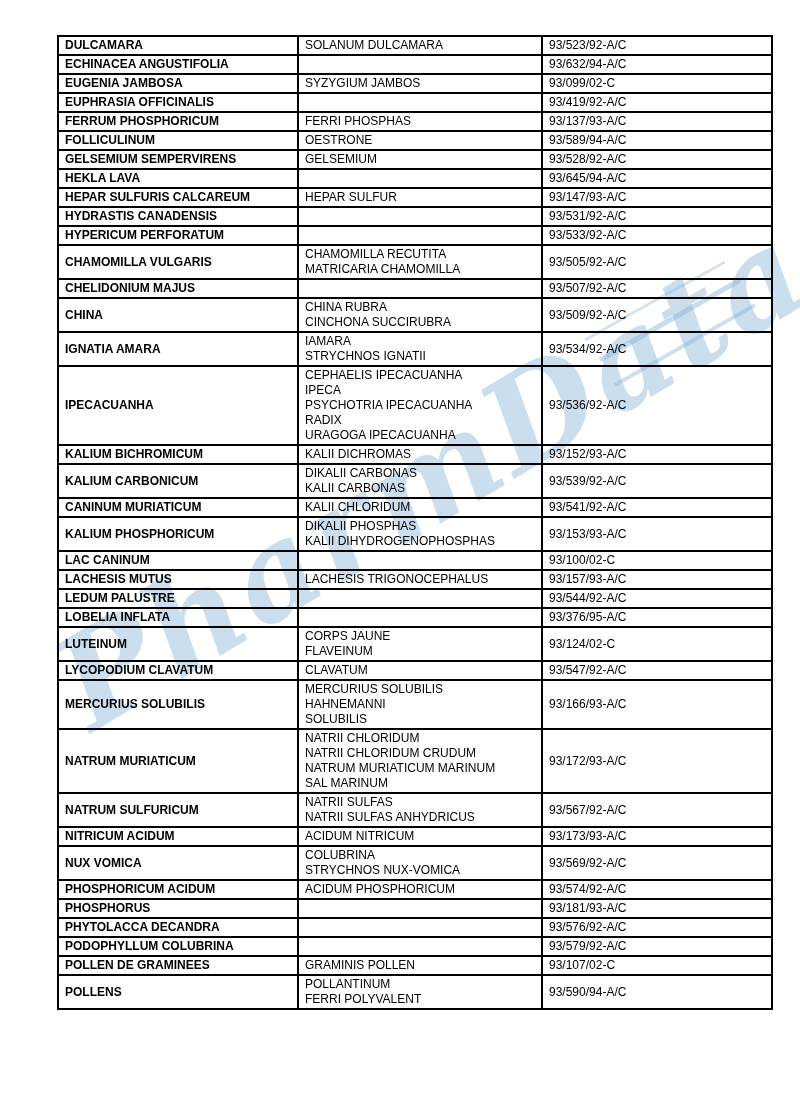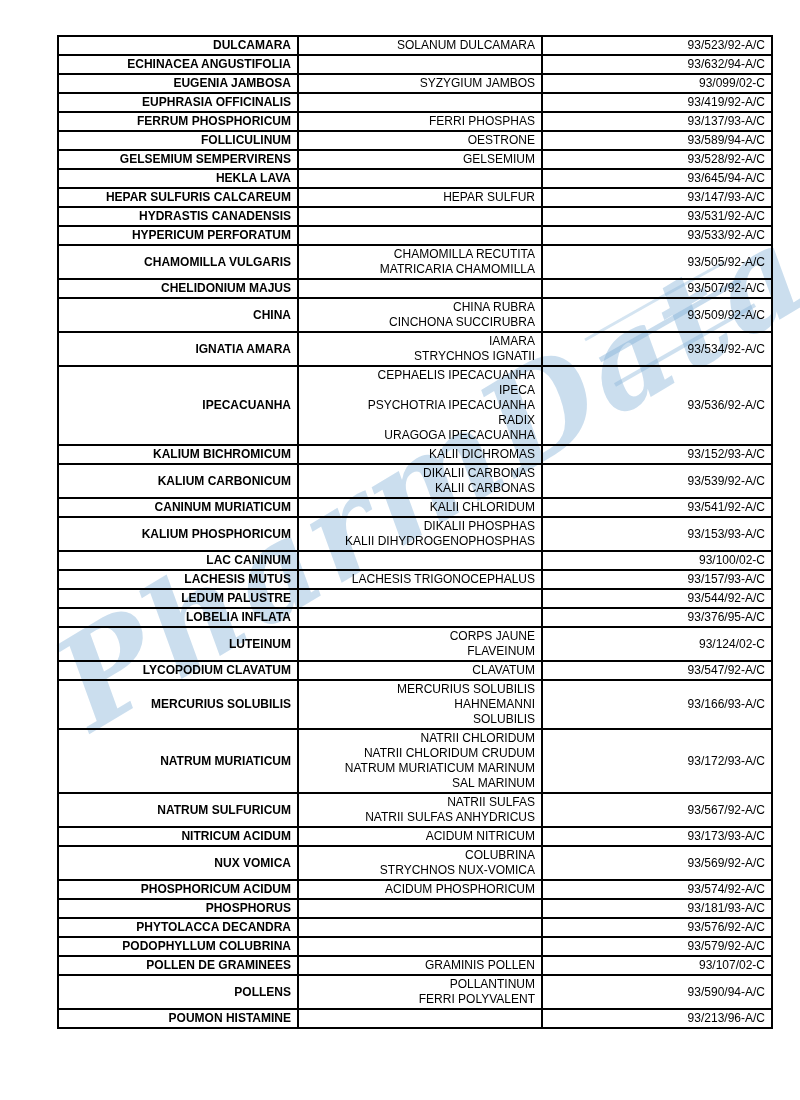--- a/index.html
+++ b/index.html
@@ -42,21 +42,20 @@
     pointer-events: none;
   }
   table.registry {
     position: absolute;
     left: 57px;
     top: 35px;
     width: 688px;
     border-collapse: collapse;
     table-layout: fixed;
     z-index: 1;
-    text-align: right;
   }
   table.registry td {
     border: 2px solid #000;
     padding: 1px 6px;
     font-size: 12px;
     line-height: 15px;
     vertical-align: middle;
     background: transparent;
     overflow: hidden;
   }
@@ -284,21 +283,16 @@
           <td class="c-name">POLLEN DE GRAMINEES</td>
           <td class="c-syn">GRAMINIS POLLEN</td>
           <td class="c-reg">93/107/02-C</td>
         </tr>
         <tr>
           <td class="c-name">POLLENS</td>
           <td class="c-syn">POLLANTINUM
 FERRI POLYVALENT</td>
           <td class="c-reg">93/590/94-A/C</td>
         </tr>
-        <tr>
-          <td class="c-name">POUMON HISTAMINE</td>
-          <td class="c-syn"></td>
-          <td class="c-reg">93/213/96-A/C</td>
-        </tr>
       </tbody>
   </table>
 
 </div>
 
 </body></html>

